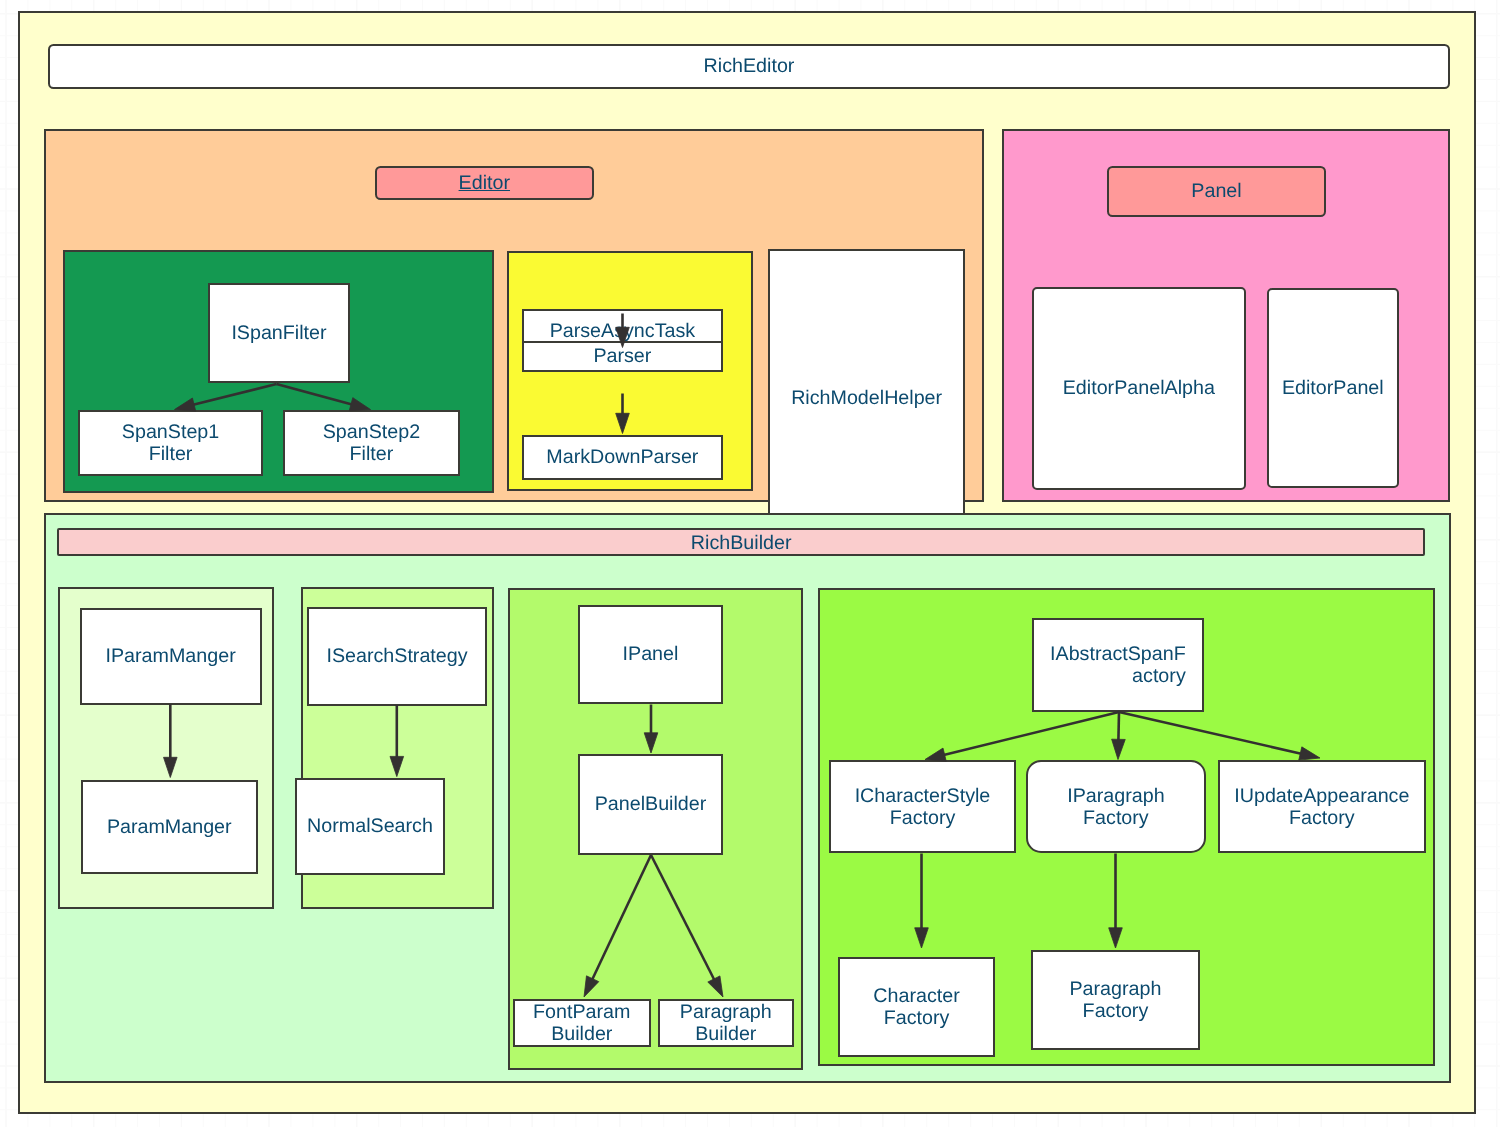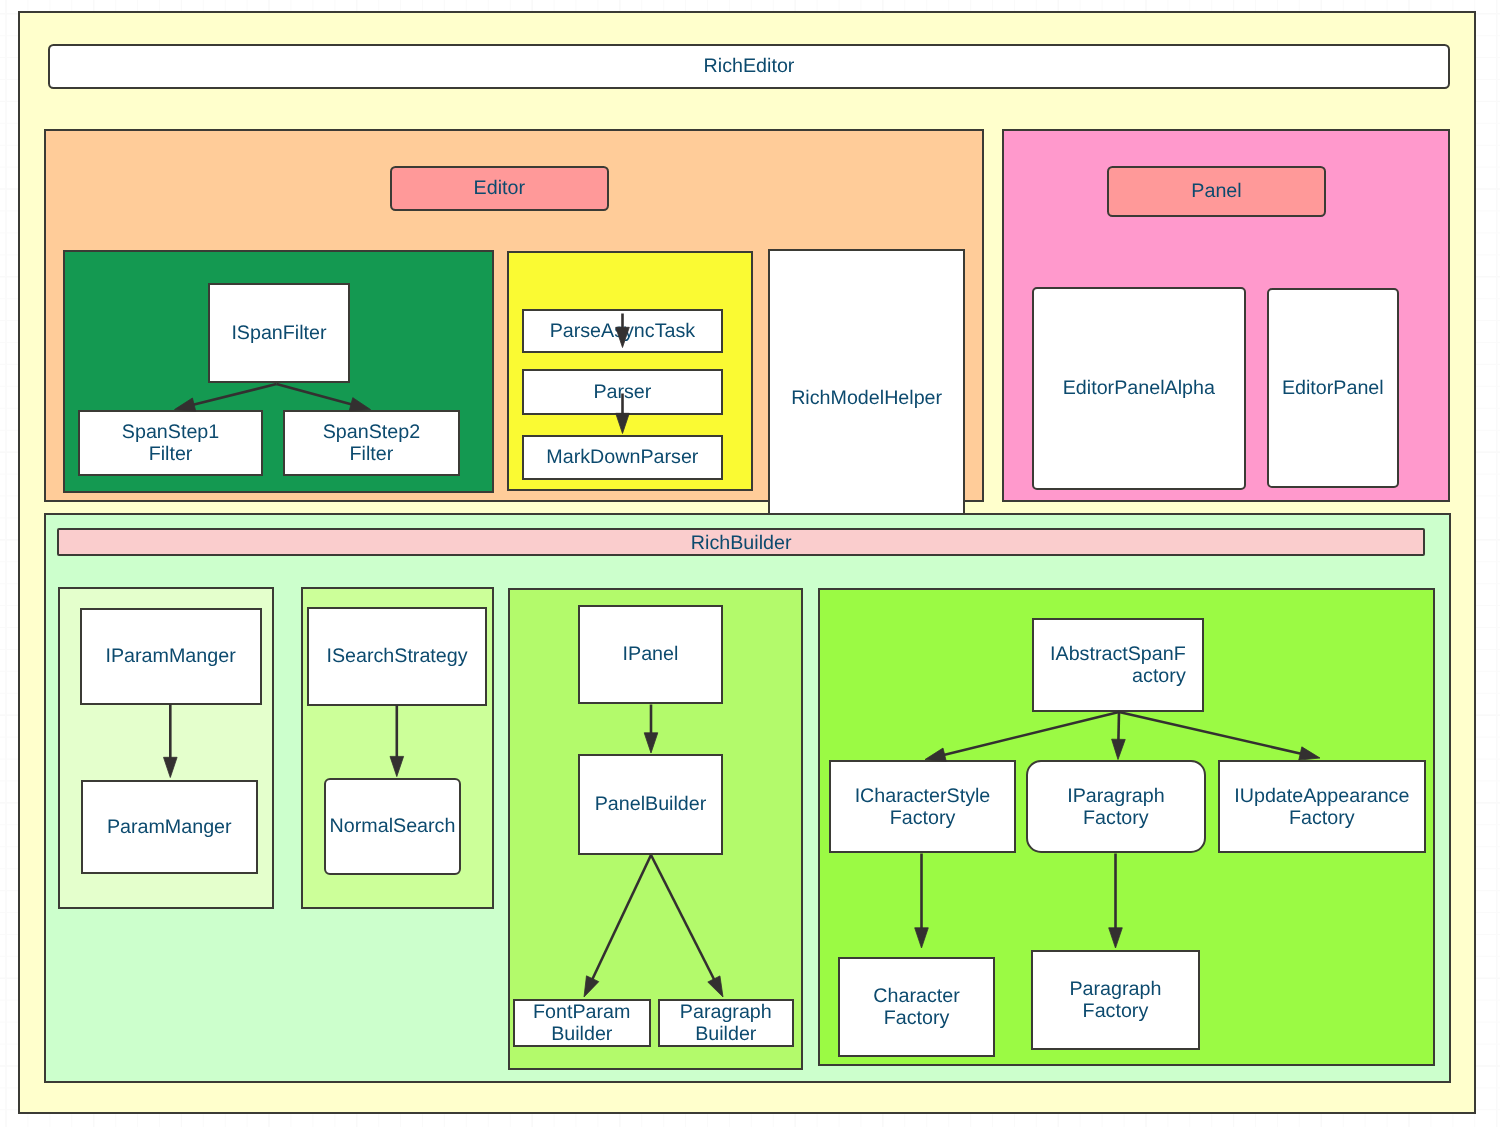--- a/index.html
+++ b/index.html
@@ -29,51 +29,51 @@
         text-align:center;color:#0c4a6e;font-size:19.7px;line-height:22.3px;}
   svg.arrows{position:absolute;left:0;top:0;width:1500px;height:1127px;overflow:visible;pointer-events:none;}
 
   
   .grp-root{left:17.8px;top:10.5px;width:1458.2px;height:1103.3px;background:#FFFFCC;}
   .n-richeditor{left:48px;top:44.3px;width:1402px;height:44.6px;border-radius:5.5px;}
 
   
   .grp-editor{left:43.6px;top:128.6px;width:940.1px;height:373.5px;background:#FFCC99;}
   .pill{border-radius:5.5px;background:#FF9999;}
-  .pill-editor{left:390px;top:165.8px;width:218.6px;height:45px;}
+  .pill-editor{left:375px;top:165.8px;width:218.6px;height:34px;text-decoration:underline;}
 
   .grp-span{left:62.5px;top:249.6px;width:431px;height:243.1px;background:#149951;}
   .n-ispanfilter{left:207.7px;top:282.7px;width:142.6px;height:100px;}
   .n-spanstep1{left:78.2px;top:410.4px;width:184.7px;height:65.3px;}
   .n-spanstep2{left:282.6px;top:410.4px;width:177.6px;height:65.3px;}
 
   .grp-parser{left:507.2px;top:250.5px;width:246.3px;height:240px;background:#FAFA33;}
   .n-parseasync{left:521.6px;top:268.9px;width:201.6px;height:44.6px;margin-top:40px;}
-  .n-parser{left:521.6px;top:341px;width:201.6px;height:46px;margin-top:28px;}
+  .n-parser{left:521.6px;top:341px;width:201.6px;height:31px;}
   .n-markdown{left:521.6px;top:435.2px;width:201.6px;height:44.6px;}
 
   .n-richmodelhelper{left:768.4px;top:249.2px;width:196.5px;height:297px;}
 
   
   .grp-panel{left:1001.5px;top:128.6px;width:448.4px;height:373.7px;background:#FF99CC;}
   .pill-panel{left:1106.7px;top:165.5px;width:219.7px;height:51.4px;}
   .n-editorpanelalpha{left:1031.5px;top:287.3px;width:214.6px;height:202.4px;border-radius:5px;}
   .n-editorpanel{left:1266.9px;top:288.3px;width:131.8px;height:200px;border-radius:5px;}
 
   
   .grp-builder{left:43.8px;top:512.9px;width:1407.3px;height:570.5px;background:#CCFFCC;}
   .bar-builder{left:57.4px;top:528.2px;width:1367.6px;height:27.9px;background:#FACDCD;border-radius:2px;padding-top:3px;}
 
   .grp-param{left:57.8px;top:586.8px;width:216.4px;height:322.2px;background:#E4FFCC;}
   .n-iparammanger{left:79.6px;top:608px;width:182px;height:97px;}
   .n-parammanger{left:80.5px;top:779.5px;width:177.5px;height:94.5px;}
 
   .grp-search{left:300.7px;top:586.8px;width:193.8px;height:322.2px;background:#CCFF99;}
   .n-isearchstrategy{left:306.8px;top:607px;width:180.4px;height:99px;}
-  .n-normalsearch{left:324px;top:778.4px;width:137px;height:96.5px;border-radius:6px;}
+  .n-normalsearch{left:295px;top:778.4px;width:150px;height:96.5px;}
 
   .grp-panelbuilder{left:507.5px;top:587.5px;width:295.3px;height:482.5px;background:#B3FA6B;}
   .n-ipanel{left:578.2px;top:604.7px;width:144.6px;height:99.4px;}
   .n-panelbuilder{left:578.2px;top:754.2px;width:144.6px;height:100.7px;}
   .n-fontparambuilder{left:513px;top:998.6px;width:137.6px;height:48.6px;}
   .n-paragraphbuilder{left:658px;top:998.6px;width:135.6px;height:48.6px;}
 
   .grp-factory{left:818.2px;top:587.8px;width:616.8px;height:478.4px;background:#9BFA44;}
   .n-iabstractspanfactory{left:1031.8px;top:618px;width:172.2px;height:94.3px;text-align:right;}
   .n-icharacterstylefactory{left:829.1px;top:760.3px;width:186.8px;height:93px;}

